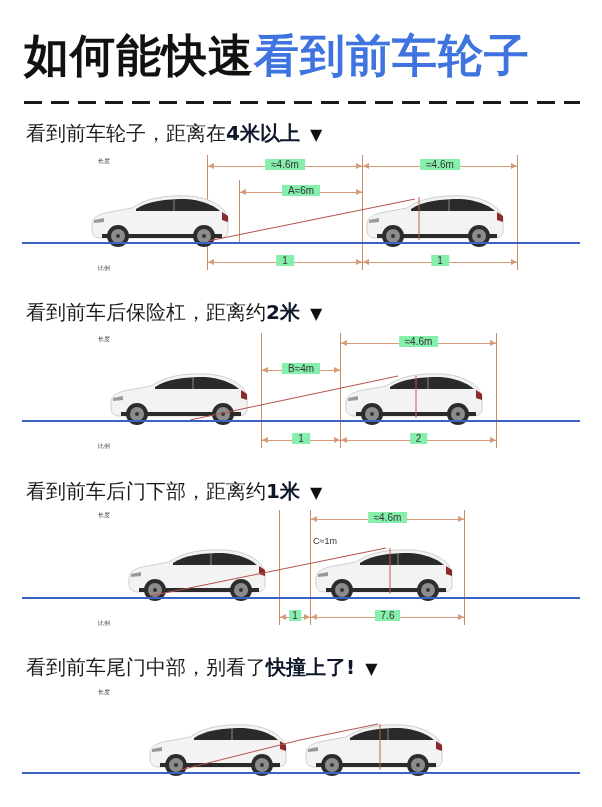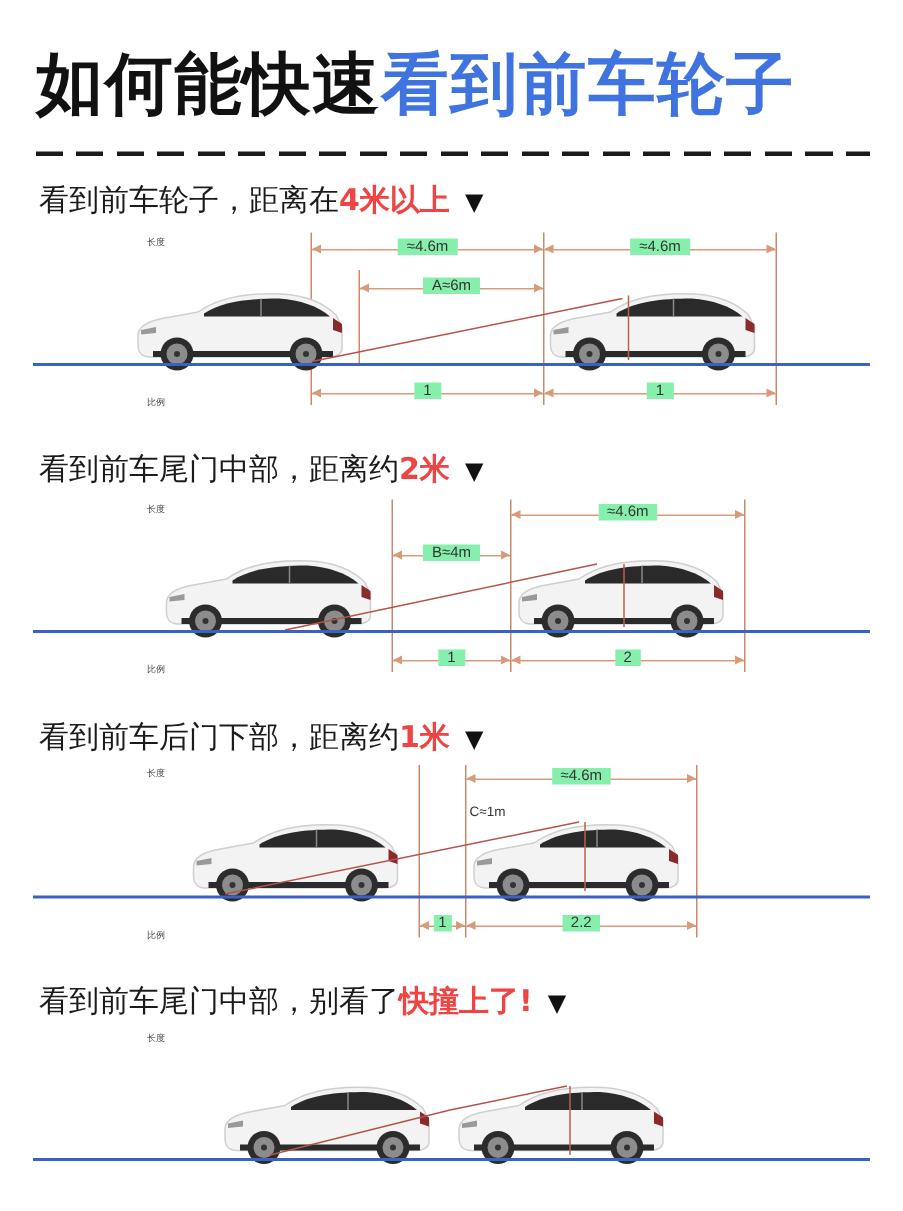--- a/index.html
+++ b/index.html
@@ -5,21 +5,21 @@
   html, body { margin: 0; padding: 0; background: #ffffff; }
   body { width: 602px; height: 807px; position: relative; overflow: hidden;
          font-family: "DejaVu Sans", "Liberation Sans", sans-serif; color: #111; }
   .title { position: absolute; left: 24px; top: 28px; font-size: 45px; font-weight: bold;
            letter-spacing: 1px; white-space: nowrap; line-height: 56px; }
   .title .blk { color: #111111; }
   .title .blu { color: #3f74e0; }
   .dash { position: absolute; left: 24px; top: 101px; width: 556px; height: 3px;
           background: repeating-linear-gradient(90deg, #1a1a1a 0 18px, transparent 18px 27px); }
   .heading { position: absolute; left: 26px; font-size: 20px; white-space: nowrap; color: #1b1b1b; }
-  .heading .hl { color: #ef4444; font-weight: bold; }
+  .heading .hl { color: #0f172a; font-weight: bold; }
   .heading .tri { margin-left: 10px; font-size: 16px; color: #111; }
   .tiny { position: absolute; font-size: 6px; color: #444; margin-left: 32px; }
   .ground { position: absolute; left: 22px; width: 558px; height: 2px; background: #3a62c4; }
   .vline { position: absolute; width: 1px; background: #c98a6a; }
   .dim { position: absolute; height: 12px; }
   .dim .ln { position: absolute; top: 6px; left: 0; right: 0; height: 1px; background: #d79b79; }
   .dim .ah-l { position: absolute; left: 0; top: 3px; width: 0; height: 0;
                border-top: 3px solid transparent; border-bottom: 3px solid transparent; border-right: 6px solid #d79b79; }
   .dim .ah-r { position: absolute; right: 0; top: 3px; width: 0; height: 0;
                border-top: 3px solid transparent; border-bottom: 3px solid transparent; border-left: 6px solid #d79b79; }
@@ -107,21 +107,21 @@
     <span class="lbl">1</span>
   </div>
 <div class="dim" style="left:363px;top:256px;width:154px">
     <div class="ln"></div>
     <div class="ah-l"></div>
     <div class="ah-r"></div>
     <span class="lbl">1</span>
   </div>
 
 <div class="heading" style="top:299px">
-  <span>看到前车尾门中部，距离约</span><span class="hl">2米</span><span class="tri">▼</span>
+  <span>看到前车后保险杠，距离约</span><span class="hl">2米</span><span class="tri">▼</span>
 </div>
 <div class="tiny" style="left:66px;top:335px">长度</div>
 <div class="tiny" style="left:66px;top:442px">比例</div>
 <div class="vline" style="left:261px;top:333px;height:115px"></div>
 <div class="vline" style="left:340px;top:333px;height:115px"></div>
 <div class="vline" style="left:496px;top:333px;height:115px"></div>
 <svg class="car" style="left:107px;top:370px" width="150" height="56">
     <use href="#car-shape"></use>
   </svg>
 <svg class="car" style="left:342px;top:370px" width="150" height="56">
@@ -186,21 +186,21 @@
 <div class="dim" style="left:280px;top:611px;width:30px">
     <div class="ln"></div>
     <div class="ah-l"></div>
     <div class="ah-r"></div>
     <span class="lbl" style="padding:0 3px">1</span>
   </div>
 <div class="dim" style="left:311px;top:611px;width:153px">
     <div class="ln"></div>
     <div class="ah-l"></div>
     <div class="ah-r"></div>
-    <span class="lbl">2.2</span>
+    <span class="lbl">7.6</span>
   </div>
 
 <div class="heading" style="top:654px">
   <span>看到前车尾门中部，别看了</span><span class="hl">快撞上了!</span><span class="tri">▼</span>
 </div>
 <div class="tiny" style="left:66px;top:688px">长度</div>
 <svg class="car" style="left:146px;top:721px" width="150" height="56">
     <use href="#car-shape"></use>
   </svg>
 <svg class="car" style="left:302px;top:721px" width="150" height="56">

